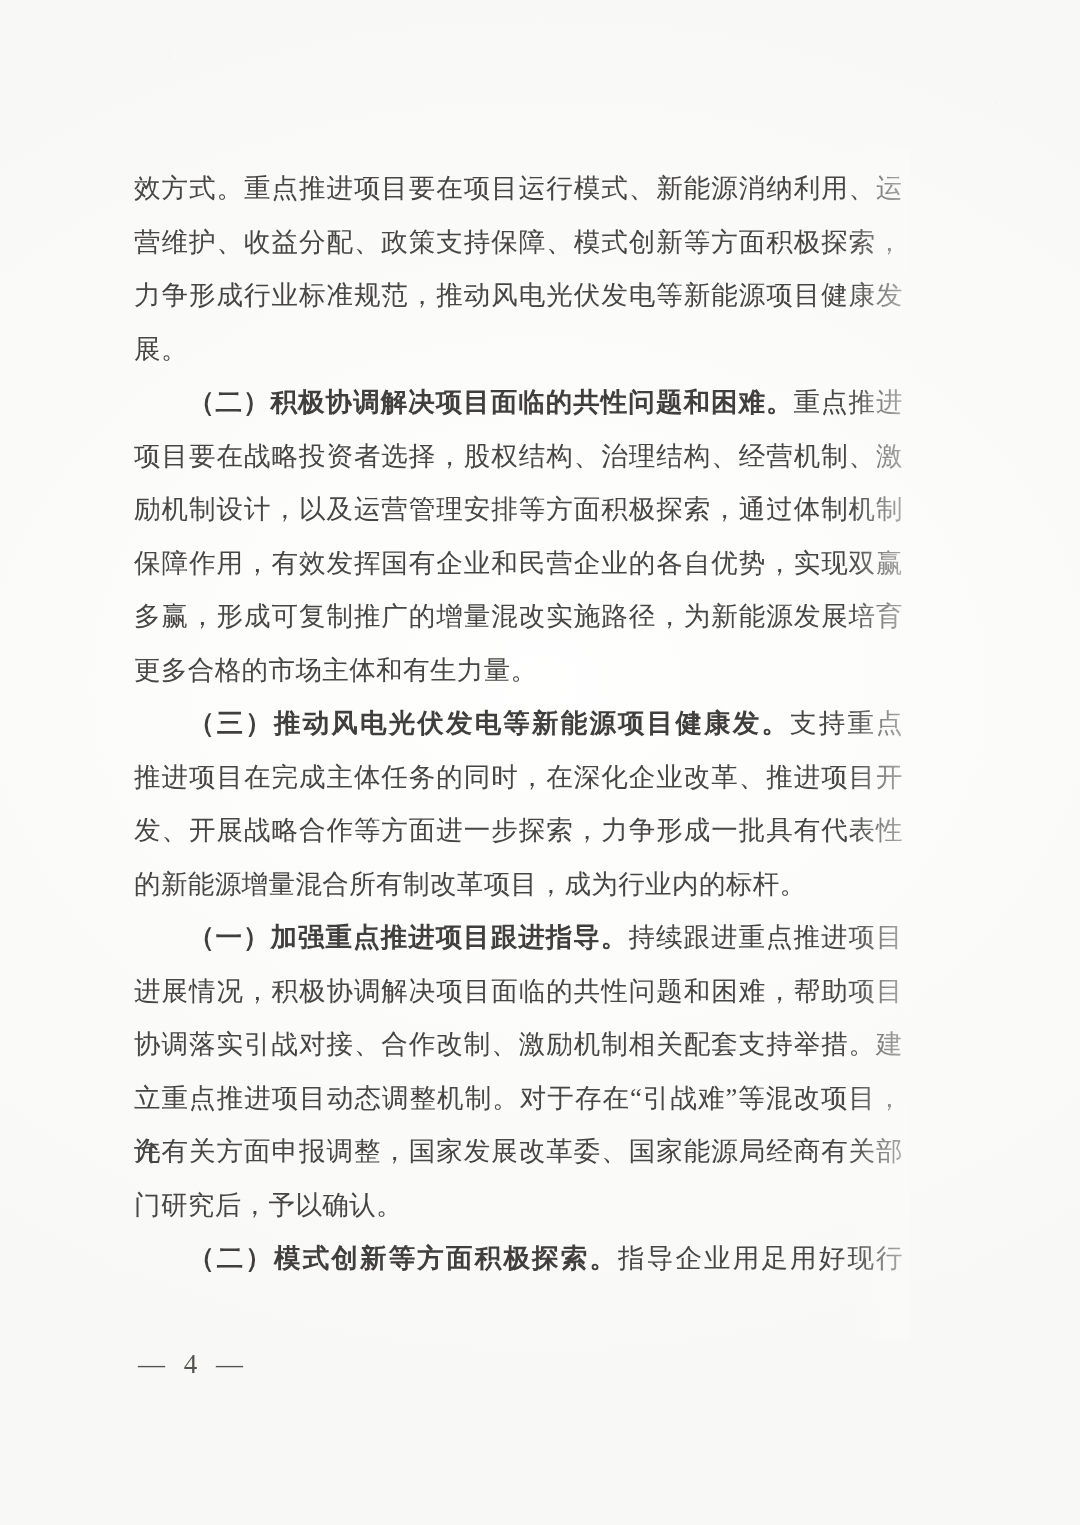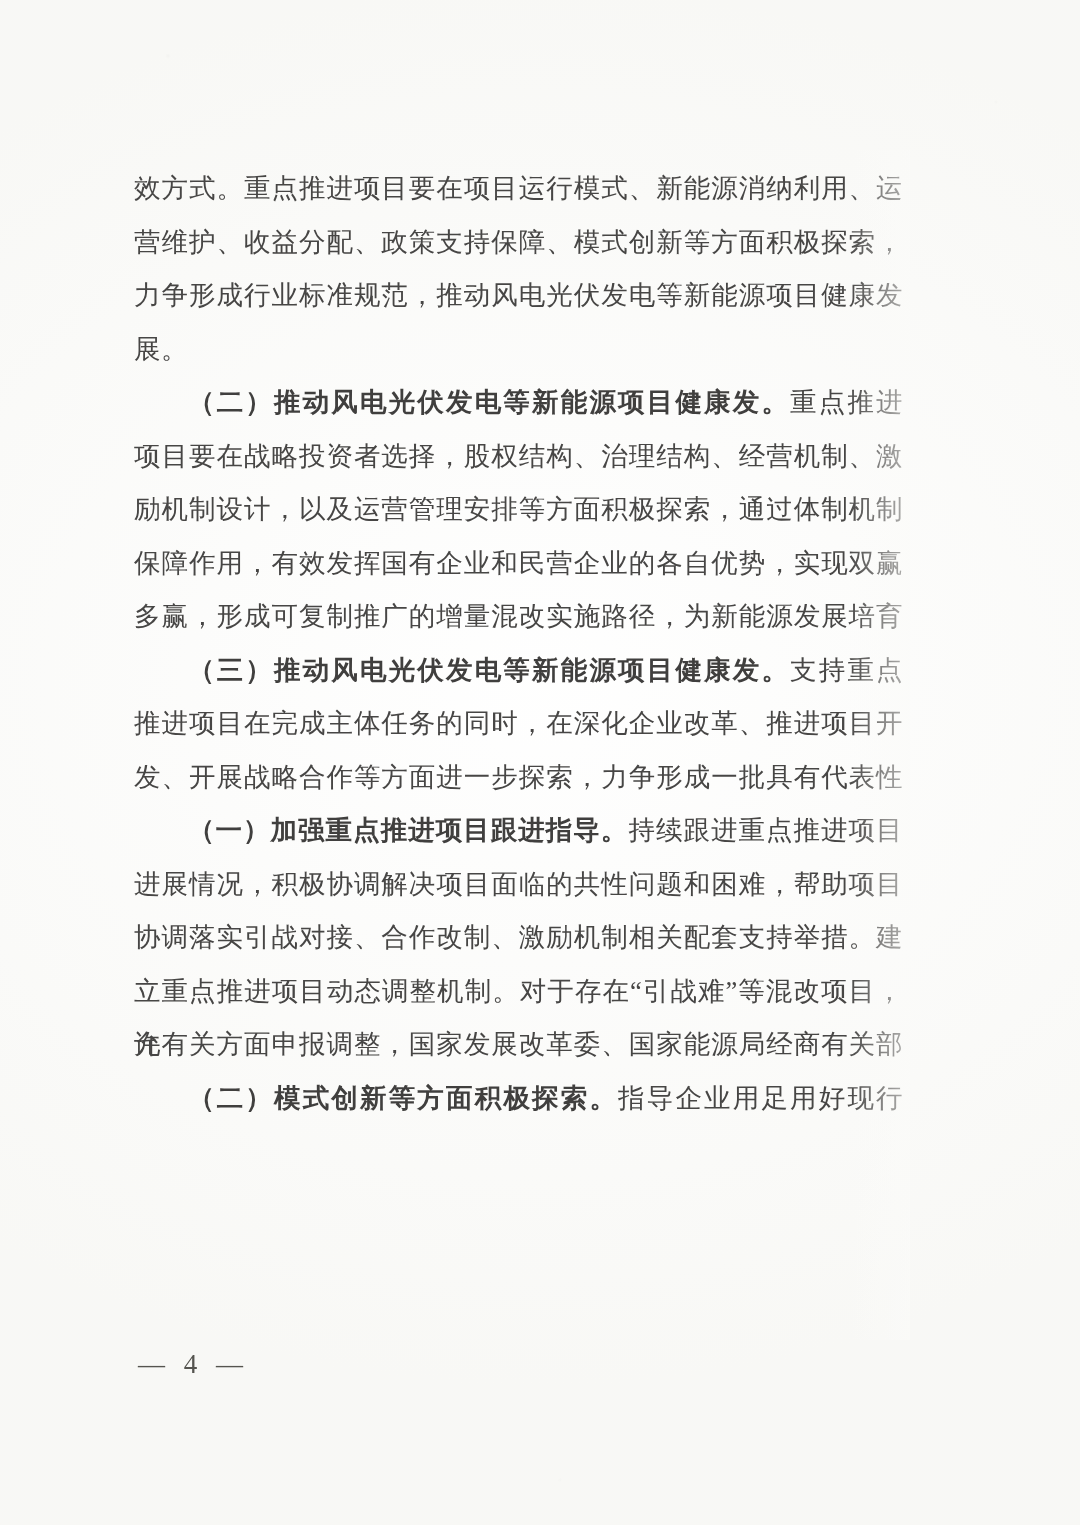--- a/index.html
+++ b/index.html
@@ -90,31 +90,34 @@
 </style>
 </head>
 <body>
 
 <div class="page">
   <div class="text-block">
       <div class="line full"><span class="seg">效方式。重点推进项目要在项目运行模式、新能源消纳利用、运</span></div>
       <div class="line full"><span class="seg">营维护、收益分配、政策支持保障、模式创新等方面积极探索，</span></div>
       <div class="line full"><span class="seg">力争形成行业标准规范，推动风电光伏发电等新能源项目健康发</span></div>
       <div class="line"><span class="seg">展。</span></div>
-      <div class="line full indent"><span class="seg bold">（二）推动风电光伏发电等新能源项目健康发。</span><span class="seg">重点推进</span></div>
+      <div class="line full indent"><span class="seg bold">（二）积极协调解决项目面临的共性问题和困难。</span><span class="seg">重点推进</span></div>
       <div class="line full"><span class="seg">项目要在战略投资者选择，股权结构、治理结构、经营机制、激</span></div>
       <div class="line full"><span class="seg">励机制设计，以及运营管理安排等方面积极探索，通过体制机制</span></div>
       <div class="line full"><span class="seg">保障作用，有效发挥国有企业和民营企业的各自优势，实现双赢</span></div>
       <div class="line full"><span class="seg">多赢，形成可复制推广的增量混改实施路径，为新能源发展培育</span></div>
+      <div class="line"><span class="seg">更多合格的市场主体和有生力量。</span></div>
       <div class="line full indent"><span class="seg bold">（三）推动风电光伏发电等新能源项目健康发。</span><span class="seg">支持重点</span></div>
       <div class="line full"><span class="seg">推进项目在完成主体任务的同时，在深化企业改革、推进项目开</span></div>
       <div class="line full"><span class="seg">发、开展战略合作等方面进一步探索，力争形成一批具有代表性</span></div>
+      <div class="line"><span class="seg">的新能源增量混合所有制改革项目，成为行业内的标杆。</span></div>
       <div class="line full indent"><span class="seg bold">（一）加强重点推进项目跟进指导。</span><span class="seg">持续跟进重点推进项目</span></div>
       <div class="line full"><span class="seg">进展情况，积极协调解决项目面临的共性问题和困难，帮助项目</span></div>
       <div class="line full"><span class="seg">协调落实引战对接、合作改制、激励机制相关配套支持举措。建</span></div>
       <div class="line full"><span class="seg">立重点推进项目动态调整机制。对于存在“引战难”等混改项目，允</span></div>
       <div class="line full"><span class="seg">许有关方面申报调整，国家发展改革委、国家能源局经商有关部</span></div>
+      <div class="line"><span class="seg">门研究后，予以确认。</span></div>
       <div class="line full indent"><span class="seg bold">（二）模式创新等方面积极探索。</span><span class="seg">指导企业用足用好现行</span></div>
     </div>
   <div class="page-number">— 4 —</div>
   <div class="right-fade"></div>
   <div class="bottom-fade"></div>
 </div>
 
 </body></html>

